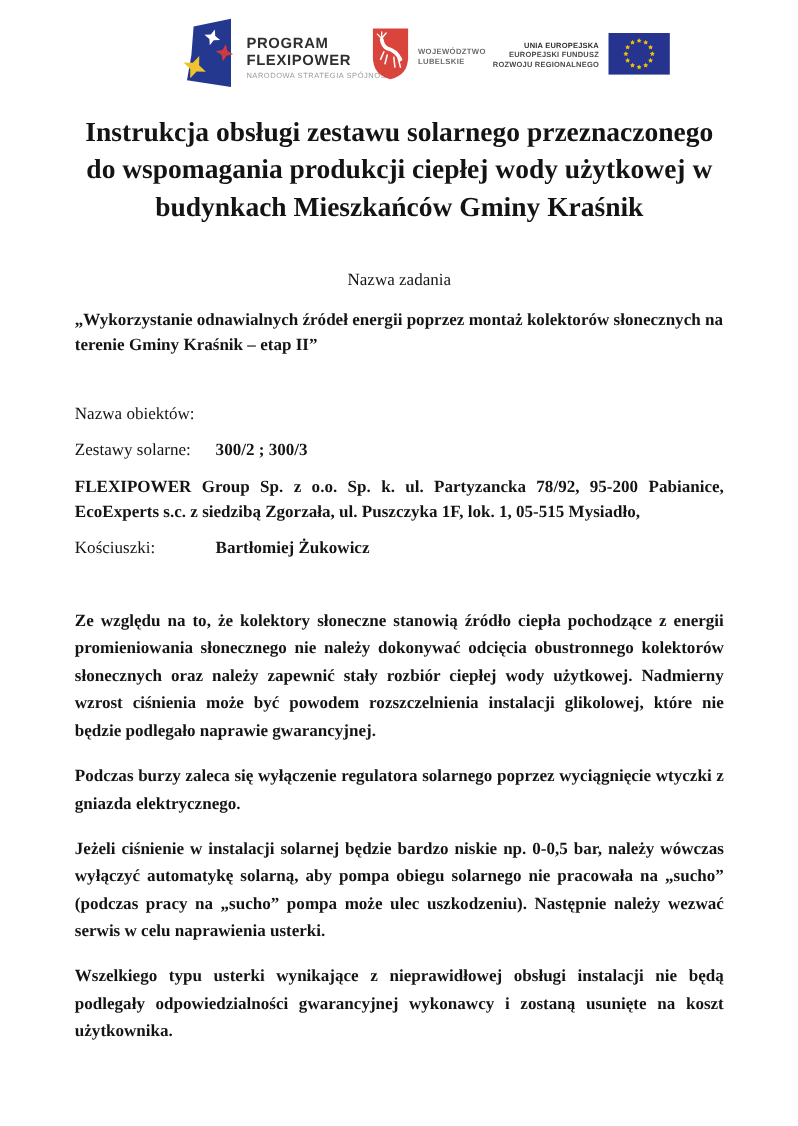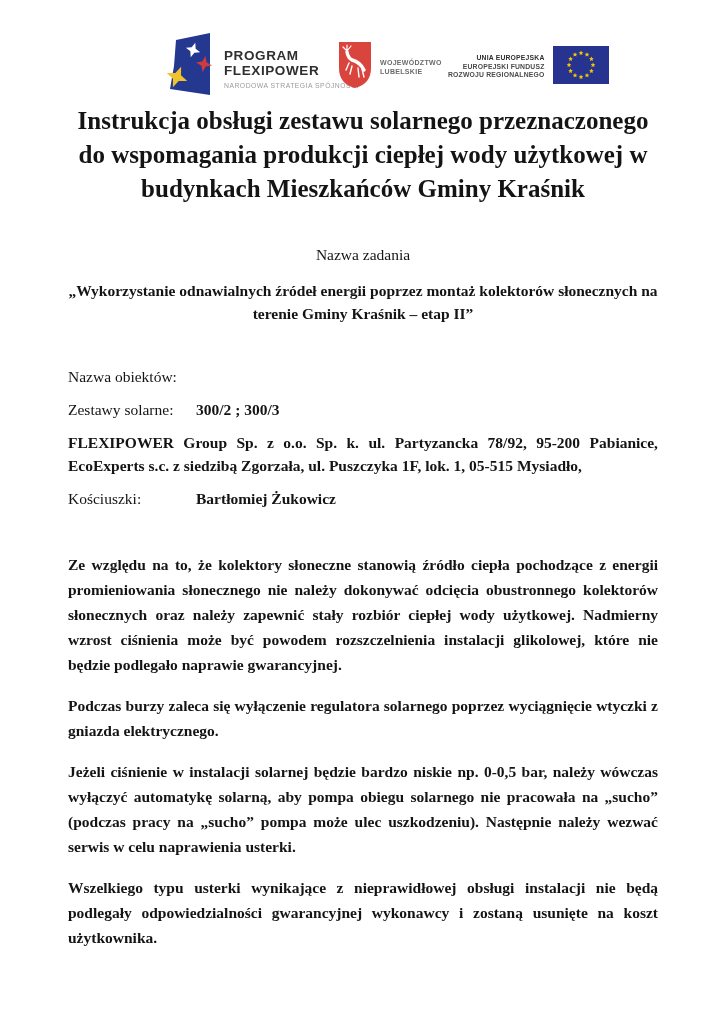--- a/index.html
+++ b/index.html
@@ -6,37 +6,37 @@
   .page {
     position:relative;
     width:725px; height:1024px;
     margin:0 auto;
     background:#ffffff;
     font-family:"Liberation Serif","DejaVu Serif",serif;
     color:#141414;
     overflow:hidden;
   }
   
-  .header { position:absolute; top:16px; left:0; width:664px; height:92px; }
+  .header { position:absolute; top:0; left:0; width:664px; height:92px; }
   .logo-nss { position:absolute; left:164px; top:16px; display:flex; align-items:center; }
   .nss-text { margin-left:10px; font-family:"Liberation Sans","DejaVu Sans",sans-serif; }
   .nss-title { font-size:13.5px; font-weight:bold; color:#2f2f2f; letter-spacing:0.6px; line-height:15px; }
   .nss-sub { font-size:6.8px; color:#9a9a9a; letter-spacing:0.5px; margin-top:4px; }
   .logo-lub { position:absolute; left:338px; top:25px; display:flex; align-items:center; }
   .lub-text { margin-left:8px; font-family:"Liberation Sans","DejaVu Sans",sans-serif;
               font-size:7px; font-weight:bold; color:#6b6b6b; line-height:9px; letter-spacing:0.3px; }
   .logo-eu { position:absolute; left:448px; top:30px; display:flex; align-items:center; }
   .eu-text { text-align:right; margin-right:8px; font-family:"Liberation Sans","DejaVu Sans",sans-serif;
              font-size:6.8px; font-weight:bold; color:#4a4a4a; line-height:8.5px; letter-spacing:0.2px; }
   .eu-text .l1 { color:#2f2f2f; }
   
   .doc { position:absolute; top:92px; left:68px; width:590px; }
   .title { margin:12px 0 0; text-align:center; font-weight:bold; font-size:25px; line-height:34px; }
   .task-label { margin-top:40px; text-align:center; font-size:15.5px; }
-  .task-name { margin-top:15px; text-align:center; font-weight:bold; font-size:15.5px; line-height:23px; }
+  .task-name { margin-top:15px; text-align:left; font-weight:bold; font-size:15.5px; line-height:23px; }
   .details { margin-top:40px; }
   .detail-row { display:flex; margin-bottom:10px; font-size:15.5px; line-height:23px; }
   .detail-label { width:128px; flex:0 0 128px; }
   .detail-value { flex:1; font-weight:bold; white-space:pre-line; text-align:justify; }
   .body-text { margin-top:42px; }
   .para { font-weight:bold; font-size:15.5px; line-height:25px; text-align:justify; margin:0 0 16px 0; }
 </style>
 </head>
 <body>
 

